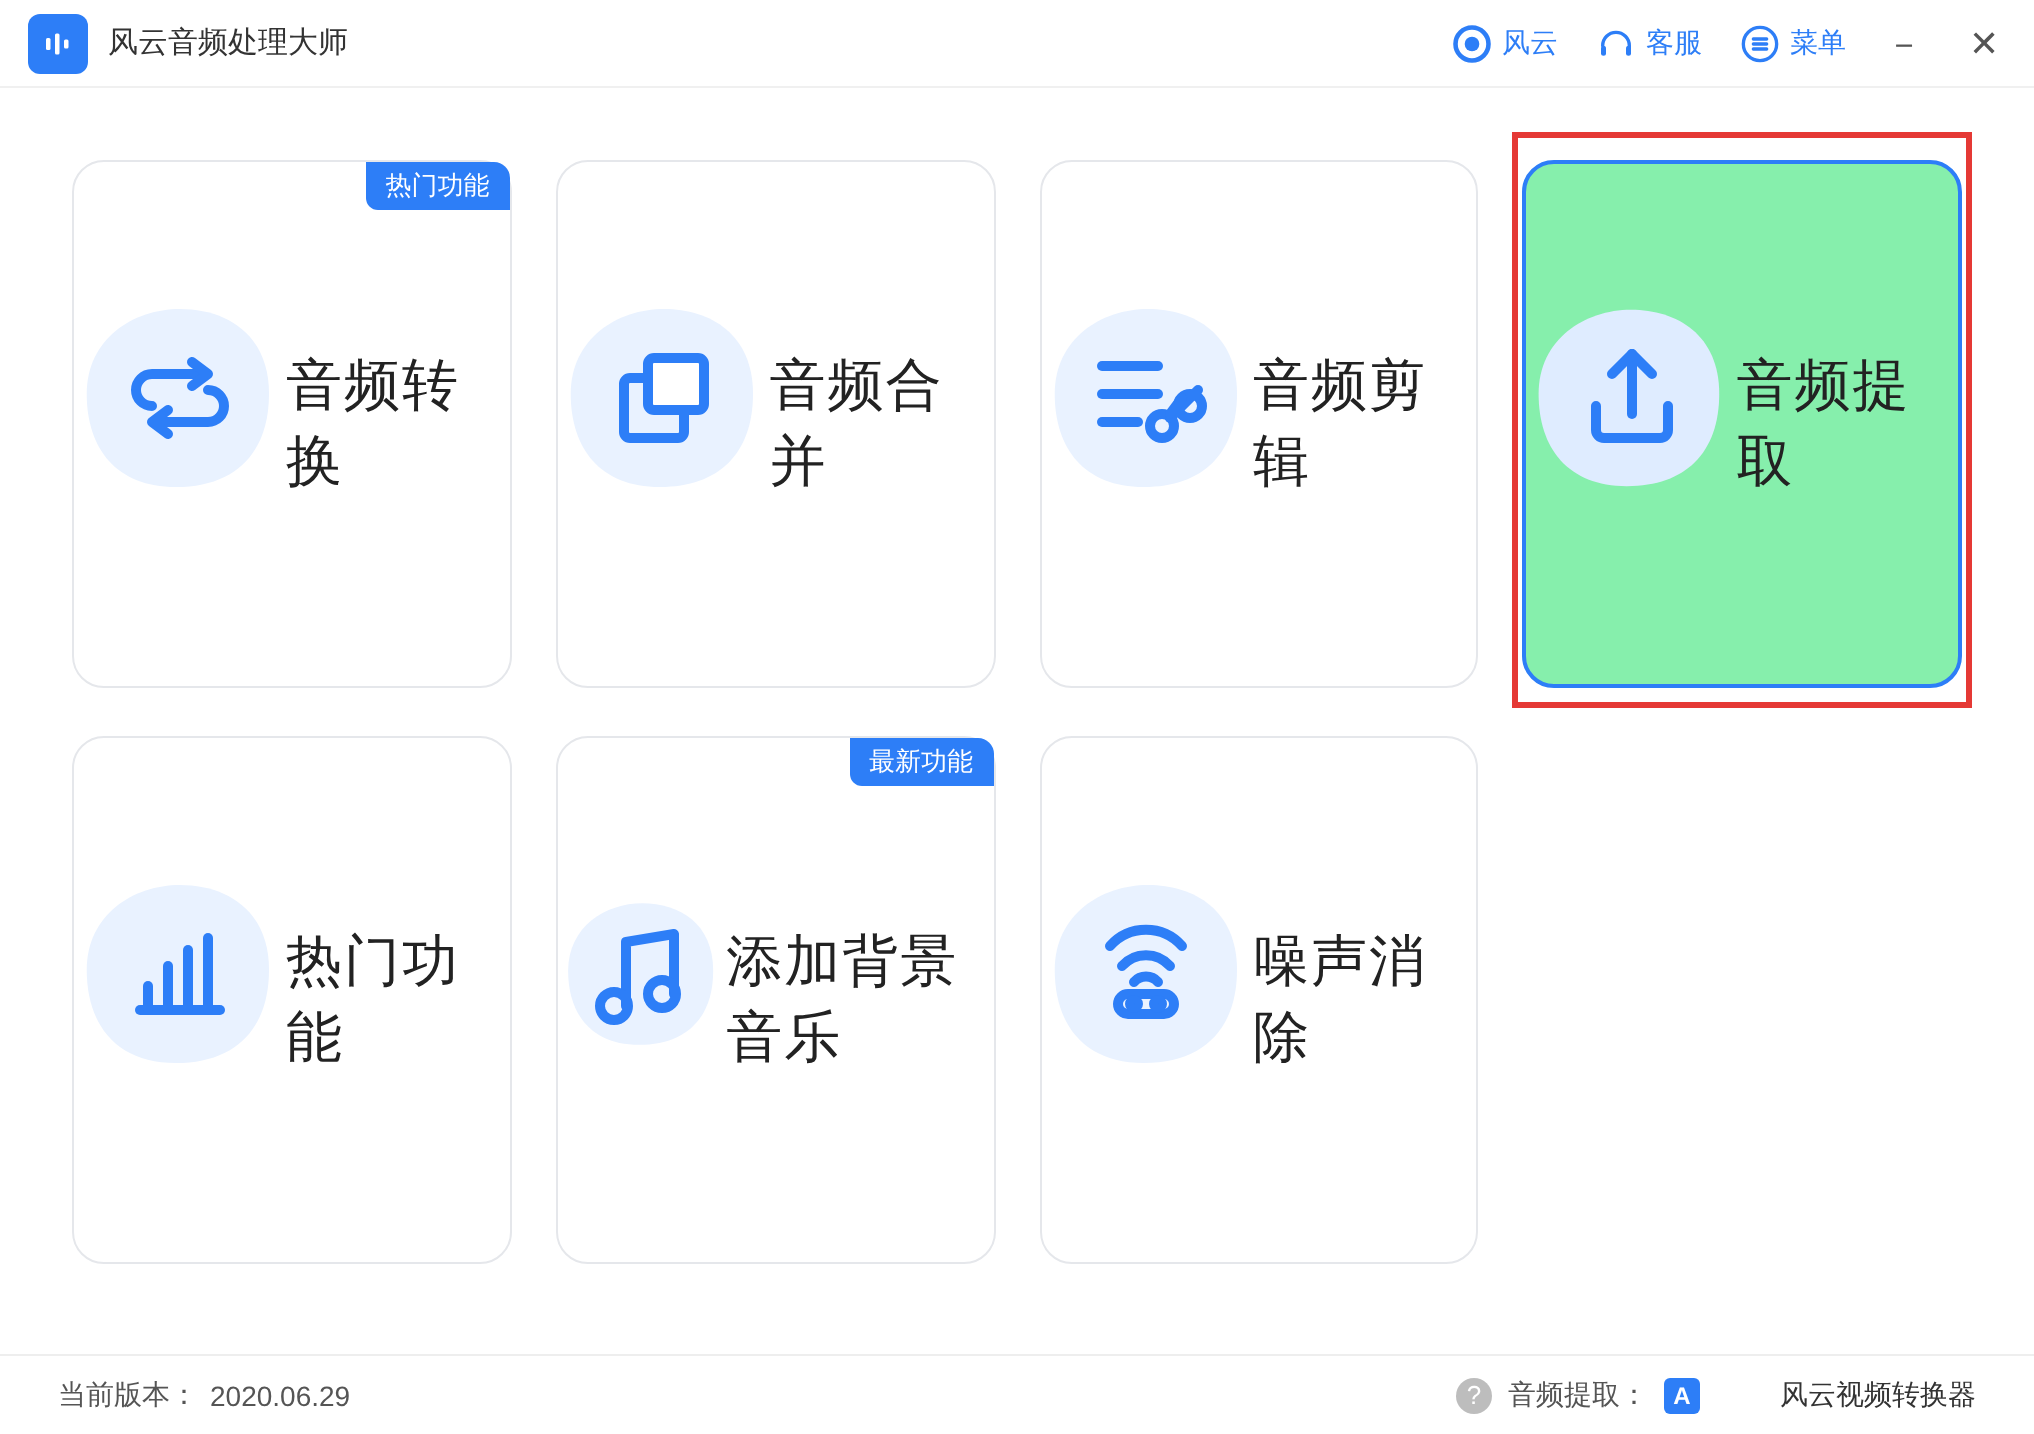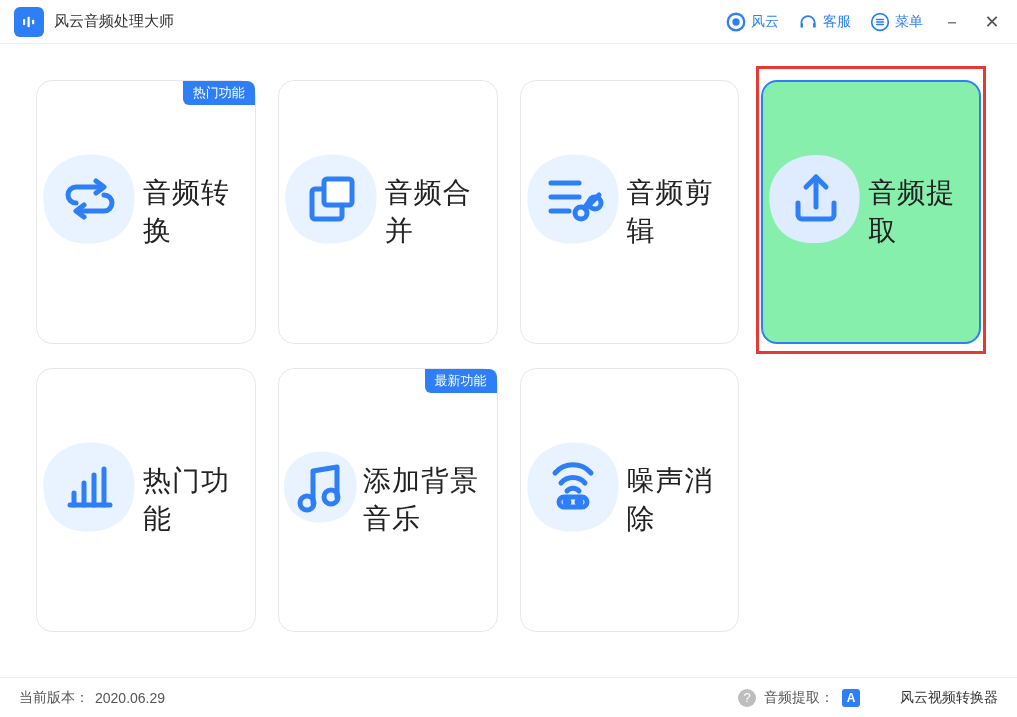--- a/index.html
+++ b/index.html
@@ -99,21 +99,21 @@
     color: #222;
     letter-spacing: 1px;
   }
   
   .statusbar {
     position: absolute;
     left: 0; right: 0; bottom: 0;
     height: 40px;
     border-top: 1px solid #eee;
     display:flex; align-items:center;
-    padding: 0 19px;
+    padding: 0 29px;
     font-size: 14px;
     color: #555;
   }
   .statusbar .left { display:flex; gap:6px; align-items:center;}
   .statusbar .spacer{flex:1;}
   .statusbar .right{ display:flex; gap:8px; align-items:center;}
   .statusbar .rec-logo {
     width:18px;height:18px;background:#2d7ef7;border-radius:3px;
     display:flex;align-items:center;justify-content:center;
     color:#fff;font-size:12px;font-weight:bold;

